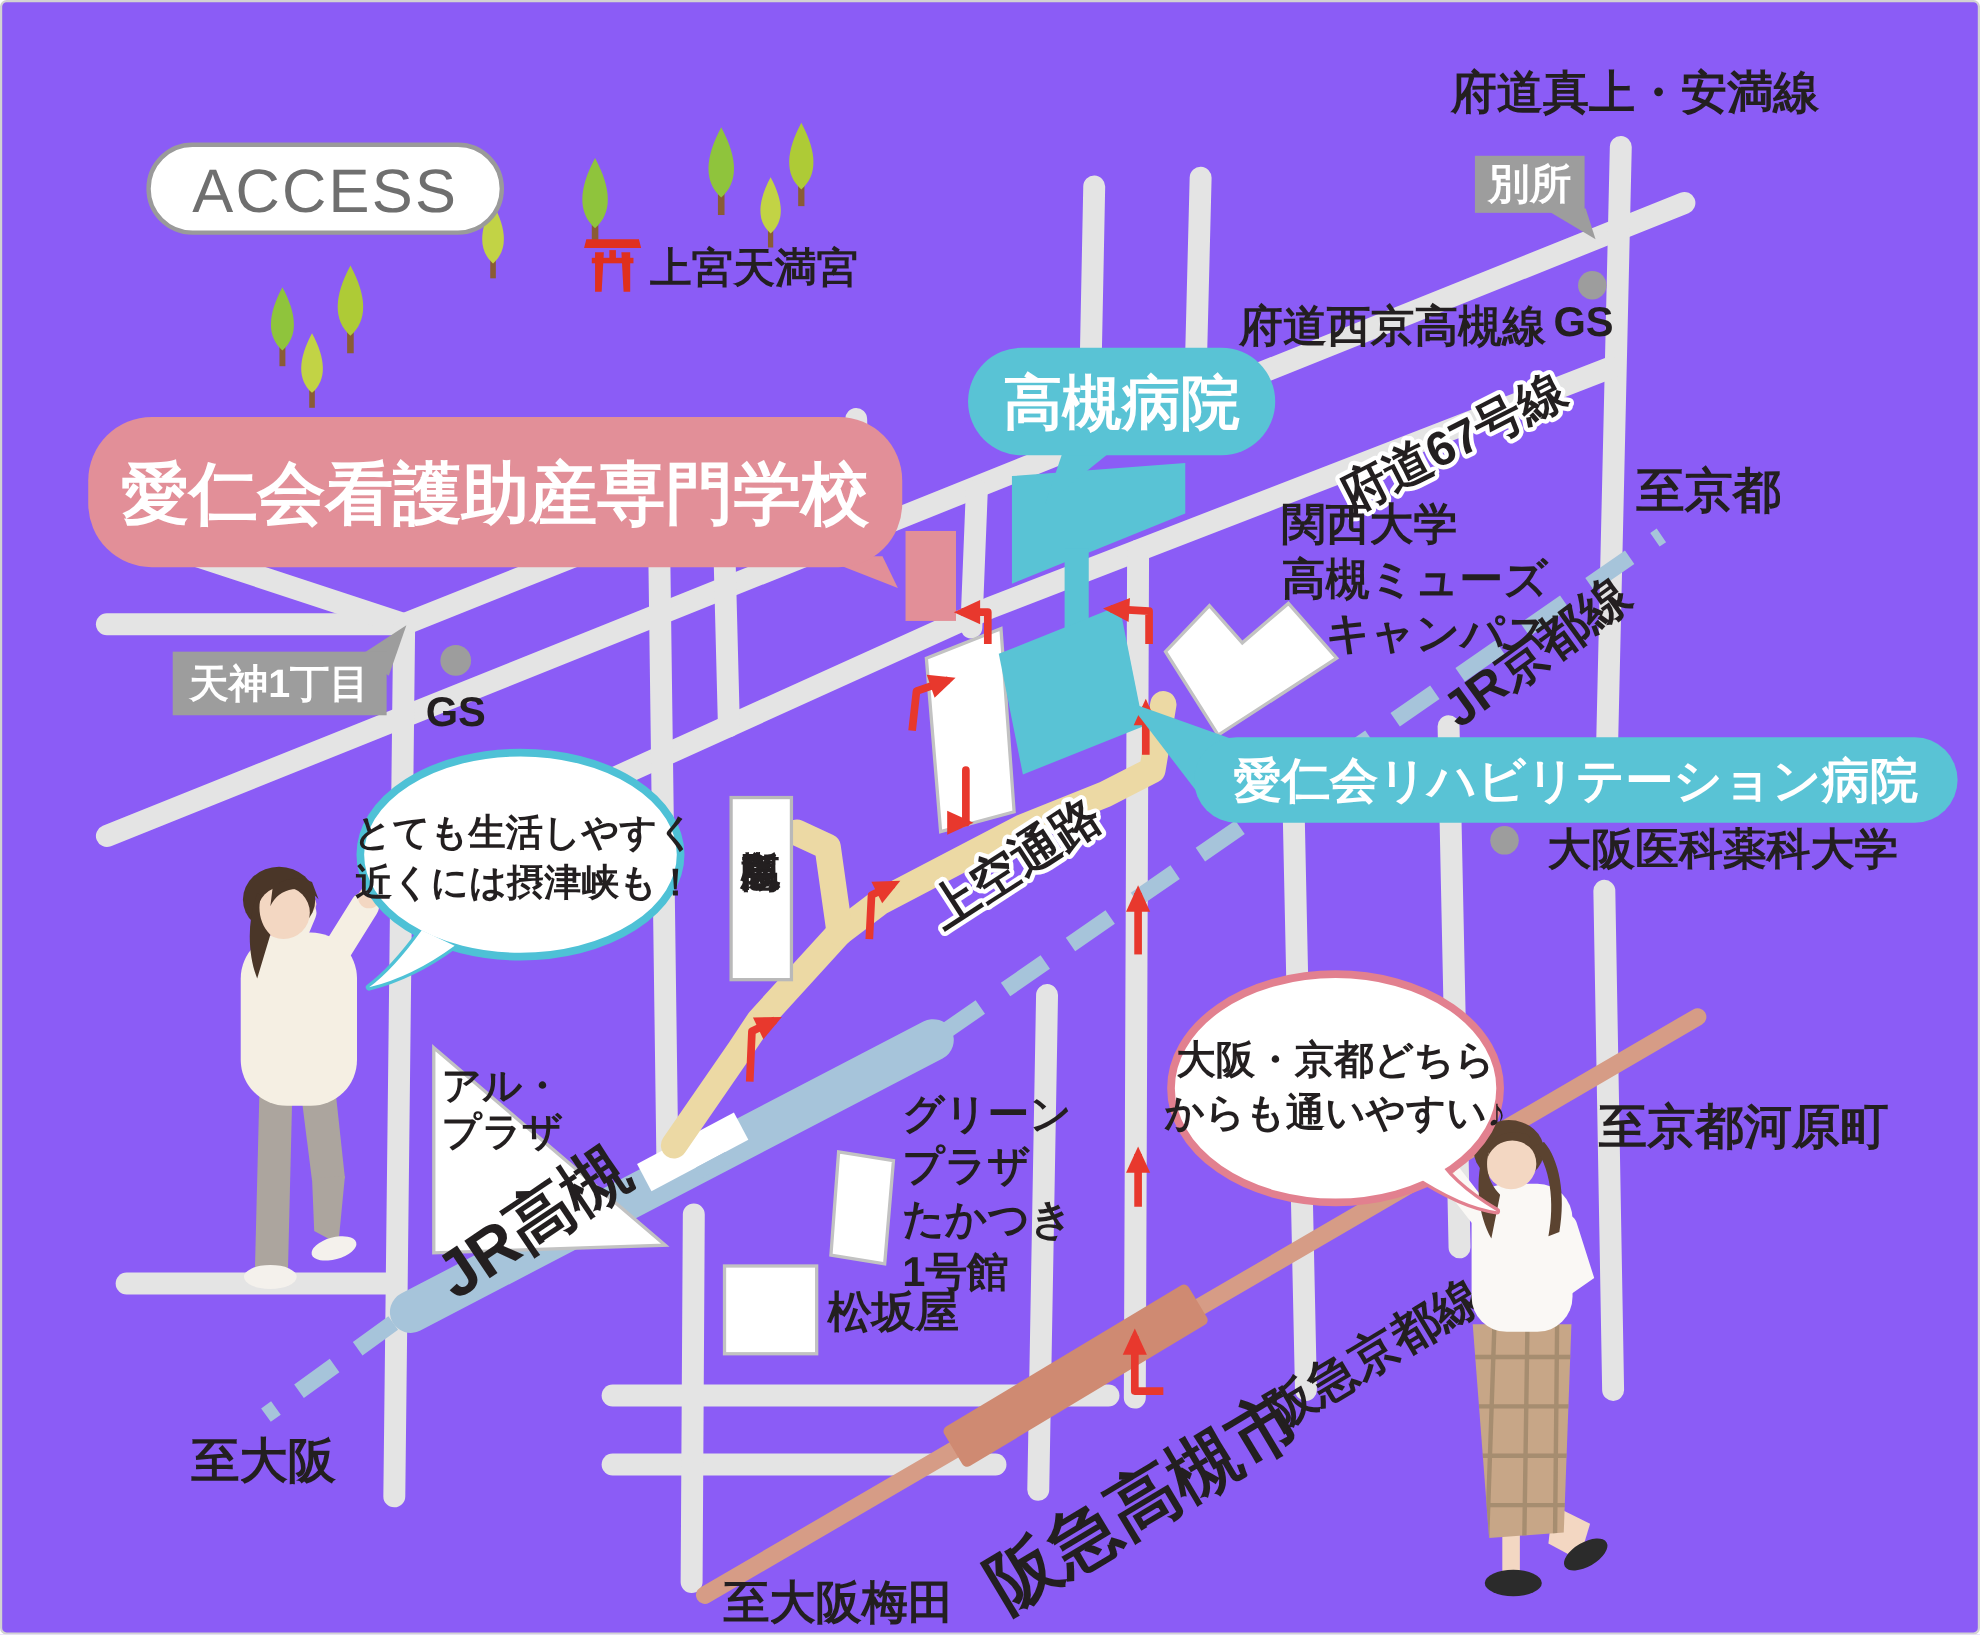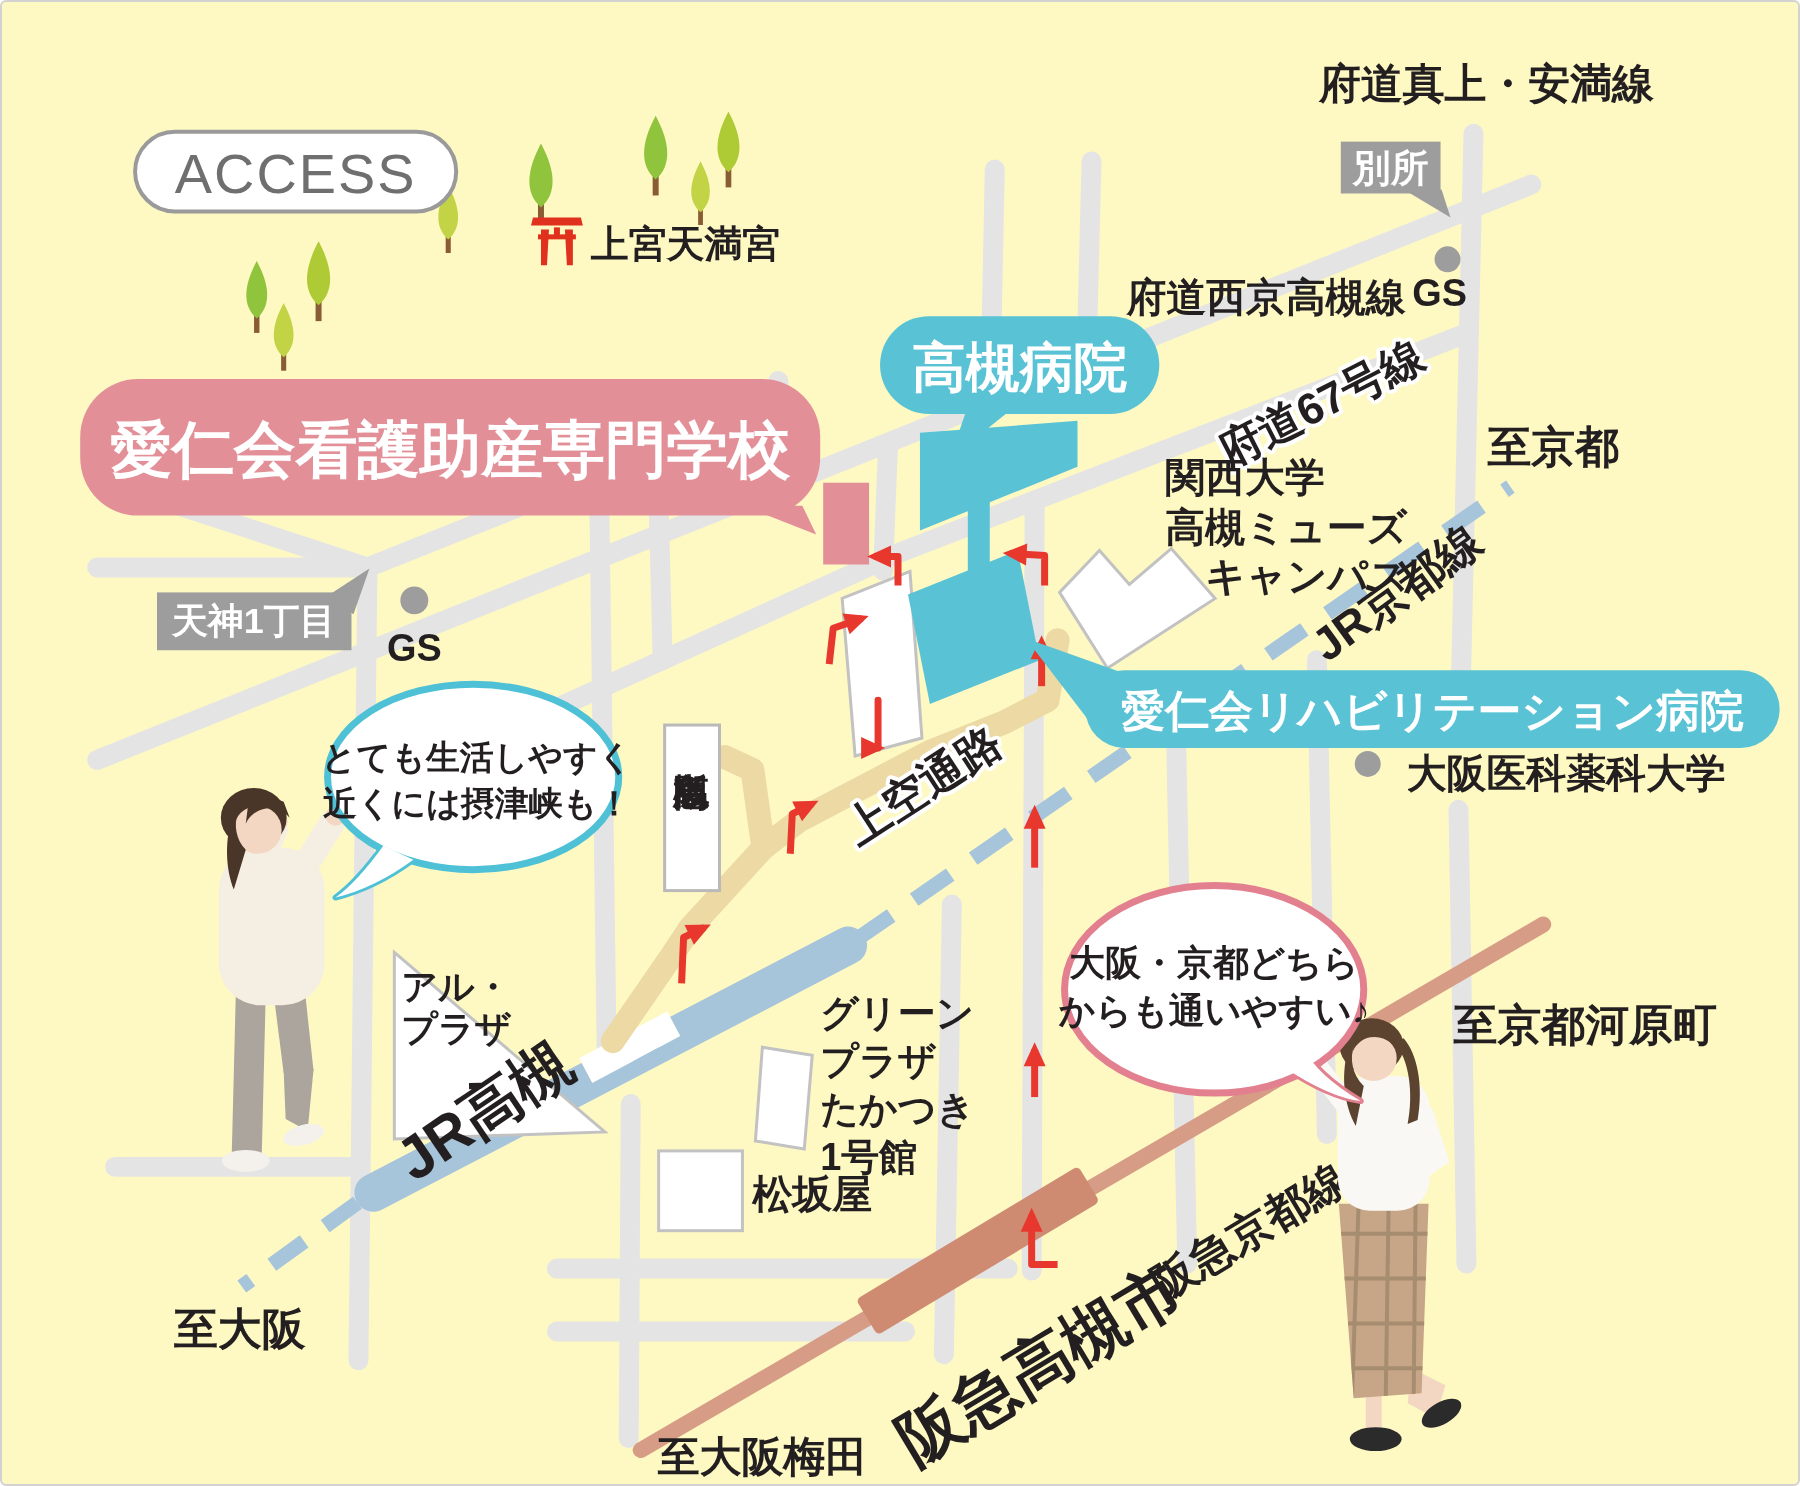--- a/index.html
+++ b/index.html
@@ -1,16 +1,16 @@
 <!DOCTYPE html>
 <html><head>
 <meta charset="utf-8">
 <style>
   html,body{margin:0;padding:0;background:#fff;}
-  .frame{position:relative;width:1796px;height:1482px;border:2px solid #d2d2d2;border-radius:6px;overflow:hidden;background:#fef9c3;}
+  .frame{position:relative;width:1796px;height:1482px;border:2px solid #d2d2d2;border-radius:6px;overflow:hidden;background:#8b5cf6;}
   svg{display:block;}
   text{font-family:"Liberation Sans","DejaVu Sans",sans-serif;fill:#231f20;dominant-baseline:central;}
   .bold{font-weight:bold;}
   .white{fill:#ffffff;}
   .gray{fill:#6f6f6f;}
   .halo{paint-order:stroke;stroke:#ffffff;stroke-width:8px;stroke-linejoin:round;}
   .vtext{writing-mode:vertical-rl;text-orientation:upright;glyph-orientation-vertical:0;}
 </style>
 </head>
 <body>

